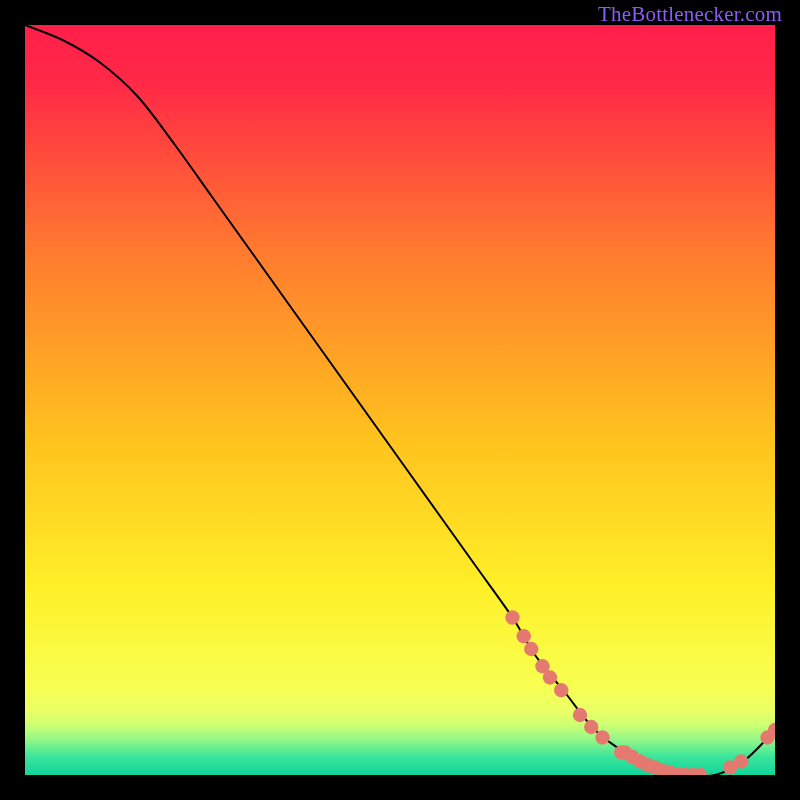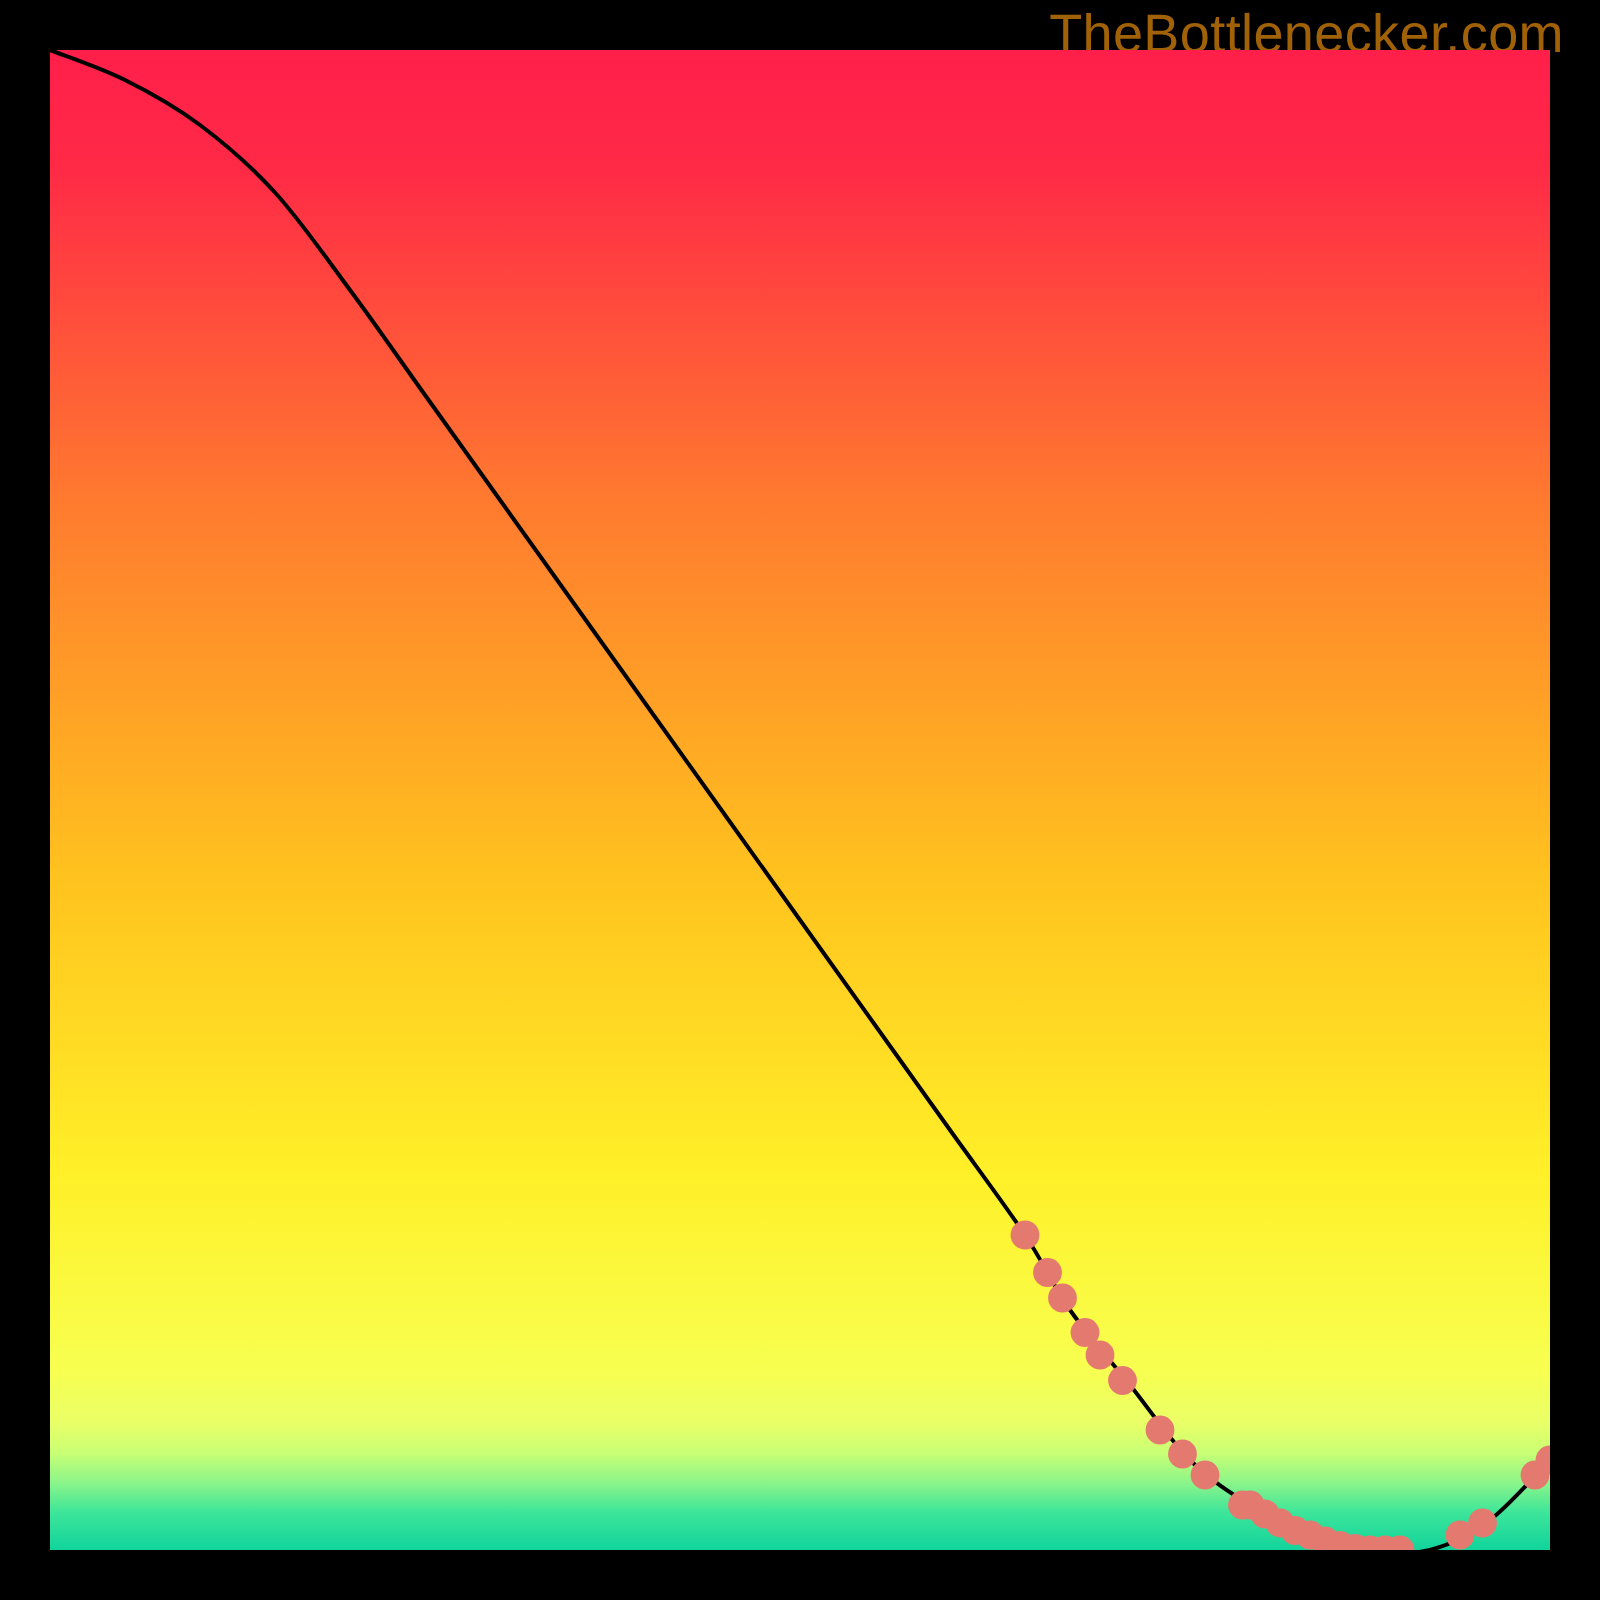--- a/index.html
+++ b/index.html
@@ -8,23 +8,24 @@
     height: 800px;
     background: #000;
     position: relative;
     font-family: Arial, Helvetica, sans-serif;
     overflow: hidden;
   }
   .attribution {
     position: absolute;
     top: 2px;
     right: 18px;
-    color: #a16207;
-    font-size: 27px;
+    color: #8b5cf6;
+    font-size: 21px;
     letter-spacing: 0.2px;
+    font-family: Liberation Serif, serif;
   }
   .plot-frame {
     position: absolute;
     left: 25px;
     top: 25px;
     width: 750px;
     height: 750px;
   }
   .plot-frame svg {
     width: 100%;

